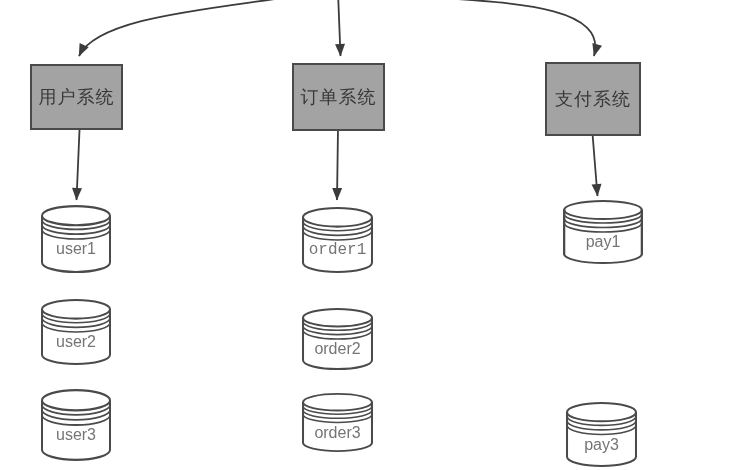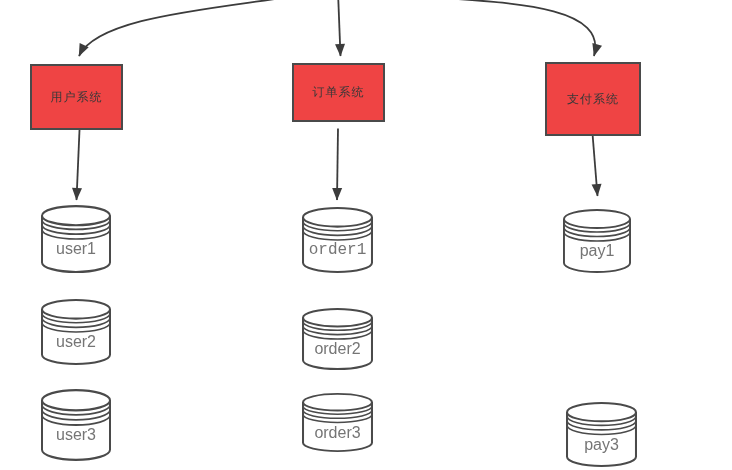--- a/index.html
+++ b/index.html
@@ -18,24 +18,24 @@
     width: 732px; height: 470px;
     pointer-events: none;
   }
   .edges path.edge {
     fill: none;
     stroke: #3c3c3c;
     stroke-width: 1.8;
   }
   .sysbox {
     position: absolute;
-    background: #ef4444;
+    background: #a3a3a3;
     border: 2px solid #4a4a4a;
     display: flex; align-items: center; justify-content: center;
-    font-size: 12px;
+    font-size: 18px;
     color: #383838;
     letter-spacing: 1px;
   }
   .cyl {
     position: absolute;
   }
   .cyl svg {
     position: absolute; left: 0; top: 0;
     width: 100%; height: 100%;
     display: block;
@@ -64,21 +64,21 @@
     <path class="edge" d="M 338 -8 L 340.5 56" marker-end="url(#arrow)"></path>
     <path class="edge" d="M 390 -6 C 480 3, 610 -2, 594 56" marker-end="url(#arrow)"></path>
     <path class="edge" d="M 79.5 130 L 76.5 200" marker-end="url(#arrow)"></path>
     <path class="edge" d="M 338 128.5 L 337 200" marker-end="url(#arrow)"></path>
     <path class="edge" d="M 592 127.5 L 597.5 196" marker-end="url(#arrow)"></path>
   </svg>
 
   <div class="sysbox" style="left:30px; top:64px; width:93px; height:66px;">
     <span>用户系统</span>
   </div>
-  <div class="sysbox" style="left:292px; top:63px; width:93px; height:59px;">
+  <div class="sysbox" style="left:292px; top:63px; width:93px; height:68px;">
     <span>订单系统</span>
   </div>
   <div class="sysbox" style="left:545px; top:62px; width:96px; height:74px;">
     <span>支付系统</span>
   </div>
 
   <div class="cyl" style="left:41px; top:205px; width:70px; height:68px;">
     <svg viewBox="0 0 70 64" preserveAspectRatio="none">
       <path d="M1,10 a34,9 0 0 1 68,0 l0,44 a34,9 0 0 1 -68,0 z" fill="#ffffff" stroke="#4a4a4a" stroke-width="2"></path>
       <path d="M1,10 a34,9 0 0 0 68,0" fill="none" stroke="#4a4a4a" stroke-width="2"></path>
@@ -133,21 +133,21 @@
     <svg viewBox="0 0 70 64" preserveAspectRatio="none">
       <path d="M1,10 a34,9 0 0 1 68,0 l0,44 a34,9 0 0 1 -68,0 z" fill="#ffffff" stroke="#4a4a4a" stroke-width="2"></path>
       <path d="M1,10 a34,9 0 0 0 68,0" fill="none" stroke="#4a4a4a" stroke-width="2"></path>
       <path d="M1,14 a34,9 0 0 0 68,0" fill="none" stroke="#4a4a4a" stroke-width="1.6"></path>
       <path d="M1,18.5 a34,9 0 0 0 68,0" fill="none" stroke="#4a4a4a" stroke-width="1.6"></path>
       <path d="M1,23 a34,9 0 0 0 68,0" fill="none" stroke="#4a4a4a" stroke-width="1.6"></path>
     </svg>
     <span class="cyl-label">order3</span>
   </div>
 
-  <div class="cyl" style="left:563px; top:209px; width:68px; height:64px;padding-left:32px;">
+  <div class="cyl" style="left:563px; top:200px; width:80px; height:64px;padding-left:32px;">
     <svg viewBox="0 0 70 64" preserveAspectRatio="none">
       <path d="M1,10 a34,9 0 0 1 68,0 l0,44 a34,9 0 0 1 -68,0 z" fill="#ffffff" stroke="#4a4a4a" stroke-width="2"></path>
       <path d="M1,10 a34,9 0 0 0 68,0" fill="none" stroke="#4a4a4a" stroke-width="2"></path>
       <path d="M1,14 a34,9 0 0 0 68,0" fill="none" stroke="#4a4a4a" stroke-width="1.6"></path>
       <path d="M1,18.5 a34,9 0 0 0 68,0" fill="none" stroke="#4a4a4a" stroke-width="1.6"></path>
       <path d="M1,23 a34,9 0 0 0 68,0" fill="none" stroke="#4a4a4a" stroke-width="1.6"></path>
     </svg>
     <span class="cyl-label">pay1</span>
   </div>
   <div class="cyl" style="left:566px; top:402px; width:71px; height:65px;">

